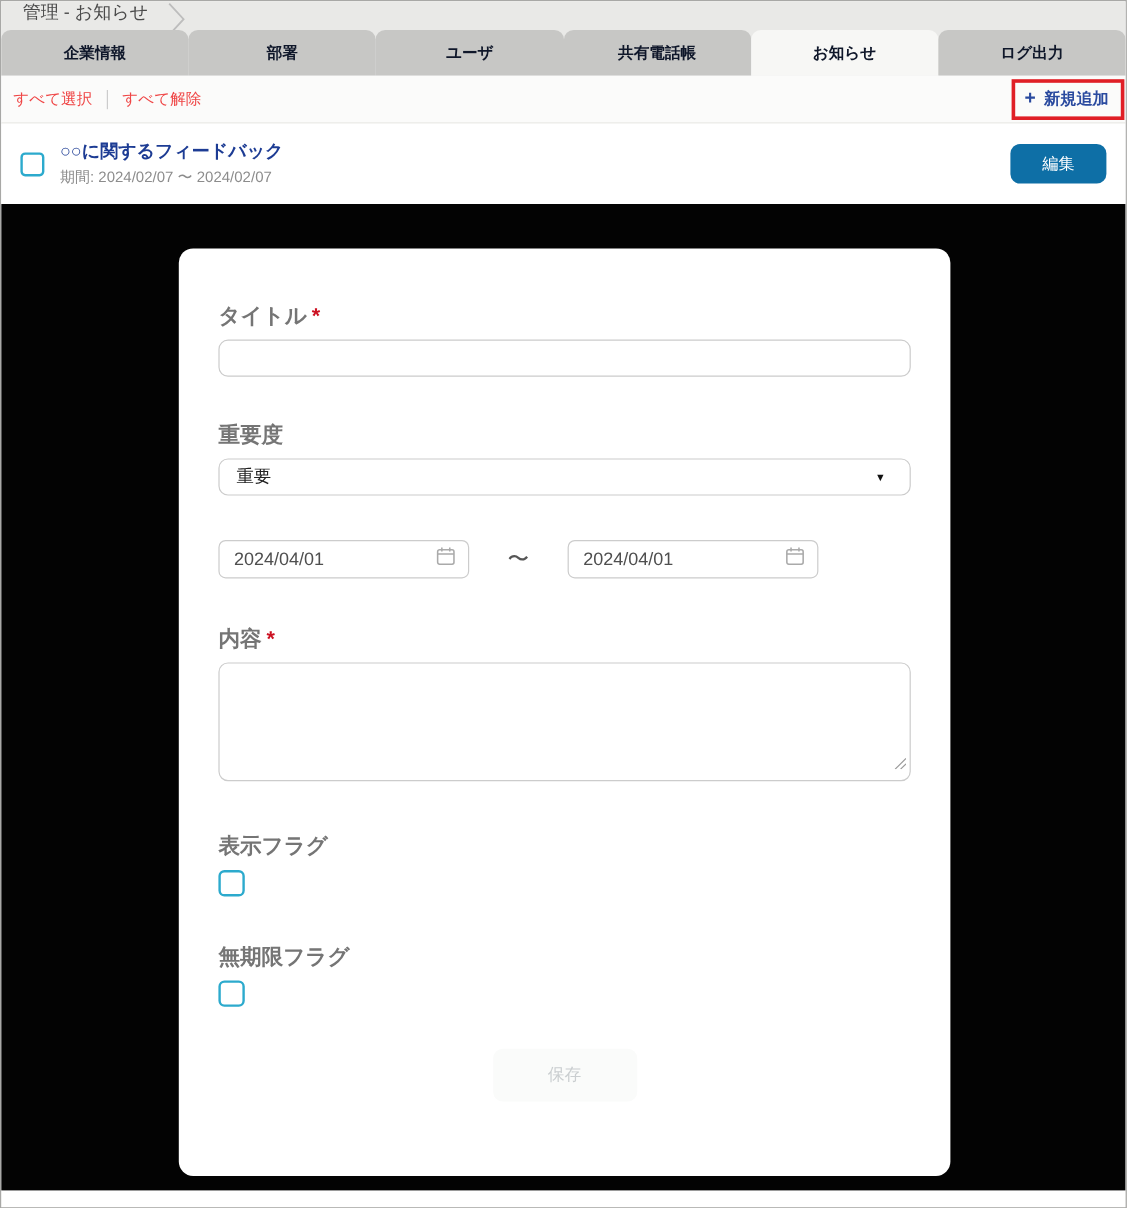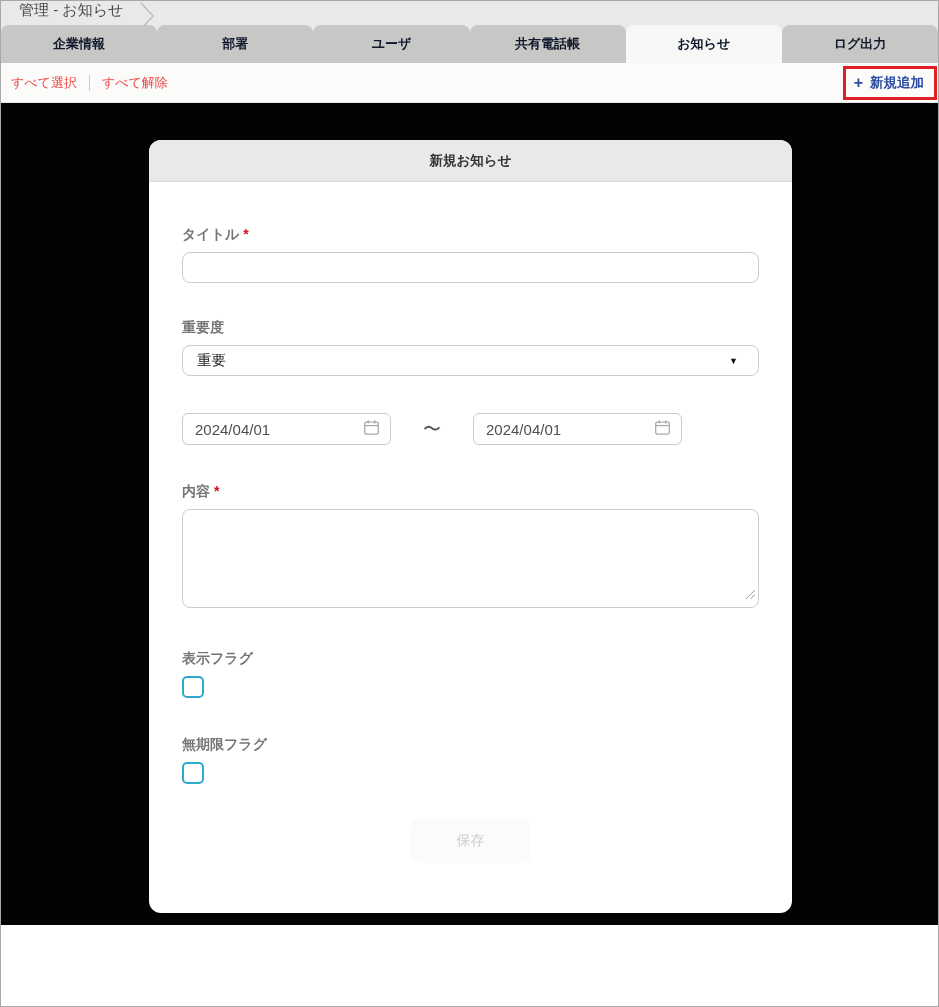--- a/index.html
+++ b/index.html
@@ -33,21 +33,21 @@
   .row-period{font-size:12.5px;color:#8c8c8c;}
   .edit-btn{margin-left:auto;width:80px;height:33px;border:none;border-radius:8px;background:#0e6fa6;
        color:#fff;font-size:13.5px;font-family:inherit;cursor:pointer;}
   
   .overlay{position:relative;width:100%;height:822px;background:#030303;}
   .modal{position:absolute;left:148px;top:37px;width:643px;height:773px;background:#fff;
        border-radius:12px;display:flex;flex-direction:column;}
   .modal-header{height:42px;background:#e9e9e7;border-bottom:1px solid #d9d9d7;border-radius:12px 12px 0 0;
        text-align:center;line-height:42px;font-size:13.5px;font-weight:700;color:#333;}
   .modal-body{padding:44px 33px 0;}
-  .f-label{font-size:14px;font-weight:700;color:#757575;margin-bottom:8px;display:block;}
+  .f-label{font-size:18px;font-weight:700;color:#757575;margin-bottom:8px;display:block;}
   .req{color:#cc1122;margin-left:4px;}
   .grp-title{margin-bottom:36px;}
   .grp-importance{margin-bottom:37px;}
   .grp-period{margin-bottom:38px;}
   .grp-content{margin-bottom:42px;}
   .grp-flag1{margin-bottom:38px;}
   .grp-flag2{margin-bottom:35px;}
   .text-input{width:100%;height:31px;border:1px solid #ccc;border-radius:8px;font-family:inherit;
        font-size:14px;padding:0 12px;color:#222;outline:none;background:#fff;}
   .select-box{height:31px;border:1px solid #ccc;border-radius:8px;display:flex;align-items:center;
@@ -96,24 +96,31 @@
   <div class="toolbar">
     <span class="link">すべて選択</span>
     <span class="v-divider"></span>
     <span class="link">すべて解除</span>
     <div class="add-highlight">
       <span class="plus-glyph">+</span>
       <span class="add-label">新規追加</span>
     </div>
   </div>
 
+  <div class="list-row">
+    <span class="checkbox"></span>
+    <div class="row-text">
+      <div class="row-title">○○に関するフィードバック</div>
+      <div class="row-period">期間: 2024/02/07 〜 2024/02/07</div>
+    </div>
+    <button class="edit-btn">編集</button>
+  </div>
 
   <div class="overlay">
     <div class="modal">
-      <div class="modal-header">新規お知らせ</div>
       <div class="modal-body">
 
         <div class="grp-title">
           <label class="f-label">
             <span>タイトル</span><span class="req">*</span>
           </label>
           <input class="text-input" type="text" value="" style="">
         </div>
 
         <div class="grp-importance">

